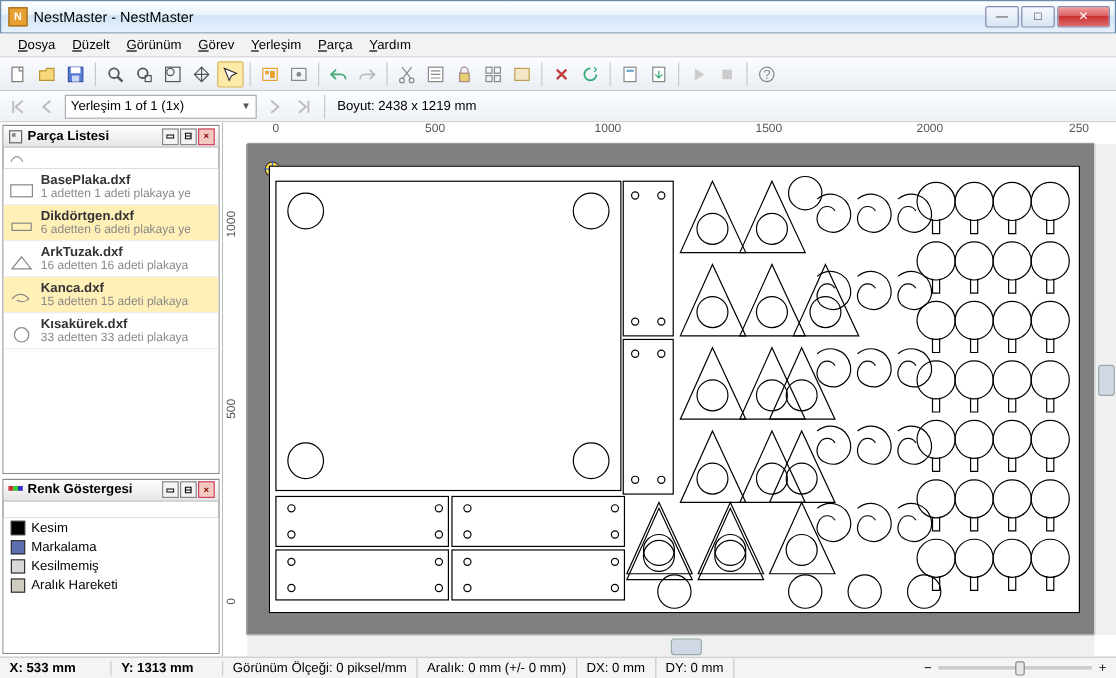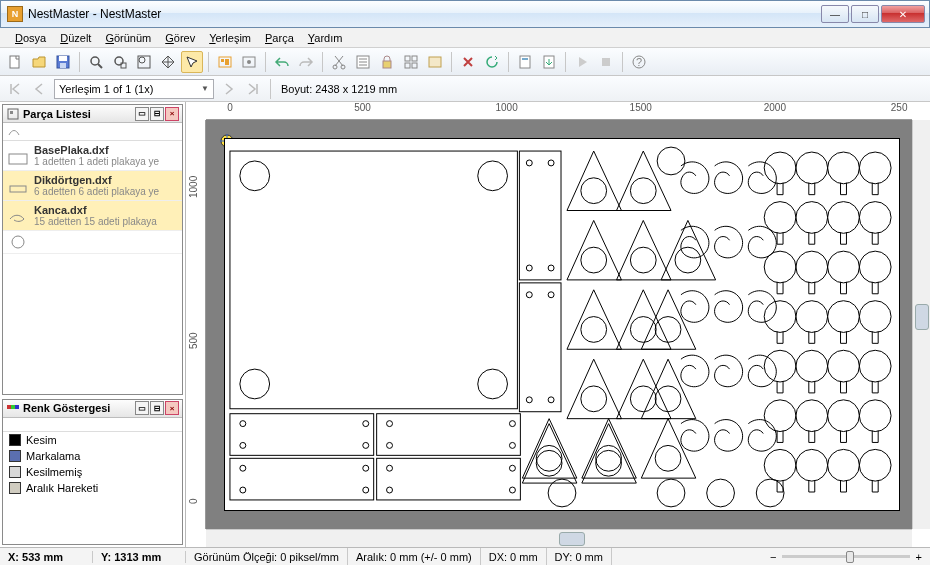--- a/index.html
+++ b/index.html
@@ -300,36 +300,51 @@
             <div class="part-icon">
               <svg width="22" height="16" viewBox="0 0 22 16">
                 <rect x="3" y="5" width="16" height="6" fill="none" stroke="#888"></rect>
               </svg>
             </div>
             <div class="part-txt">
               <div class="part-name">Dikdörtgen.dxf</div>
               <div class="part-desc">6 adetten 6 adeti plakaya ye</div>
             </div>
           </div>
+          <div class="part-row">
+            <div class="part-icon">
+              <svg width="22" height="16" viewBox="0 0 22 16">
+                <path d="M11 3L19 13H3z" fill="none" stroke="#888"></path>
+              </svg>
+            </div>
+            <div class="part-txt">
+              <div class="part-name">ArkTuzak.dxf</div>
+              <div class="part-desc">16 adetten 16 adeti plakaya</div>
+            </div>
+          </div>
           <div class="part-row hl">
             <div class="part-icon">
               <svg width="22" height="16" viewBox="0 0 22 16">
                 <path d="M3 8c4-5 10-5 14 0c-3 3-7 3-10 1" fill="none" stroke="#888"></path>
               </svg>
             </div>
             <div class="part-txt">
               <div class="part-name">Kanca.dxf</div>
               <div class="part-desc">15 adetten 15 adeti plakaya</div>
             </div>
           </div>
           <div class="part-row">
             <div class="part-icon">
               <svg width="22" height="16" viewBox="0 0 22 16">
                 <circle cx="11" cy="8" r="6" fill="none" stroke="#888"></circle>
               </svg>
+            </div>
+            <div class="part-txt">
+              <div class="part-name">Kısakürek.dxf</div>
+              <div class="part-desc">33 adetten 33 adeti plakaya</div>
             </div>
           </div>
         </div>
     </div>
 
     <div class="panel" style="flex:1">
       <div class="panel-hdr">
         <svg class="picon" viewBox="0 0 14 14">
             <rect x="1" y="4" width="4" height="4" fill="#c33"></rect>
             <rect x="5" y="4" width="4" height="4" fill="#3c3"></rect>

